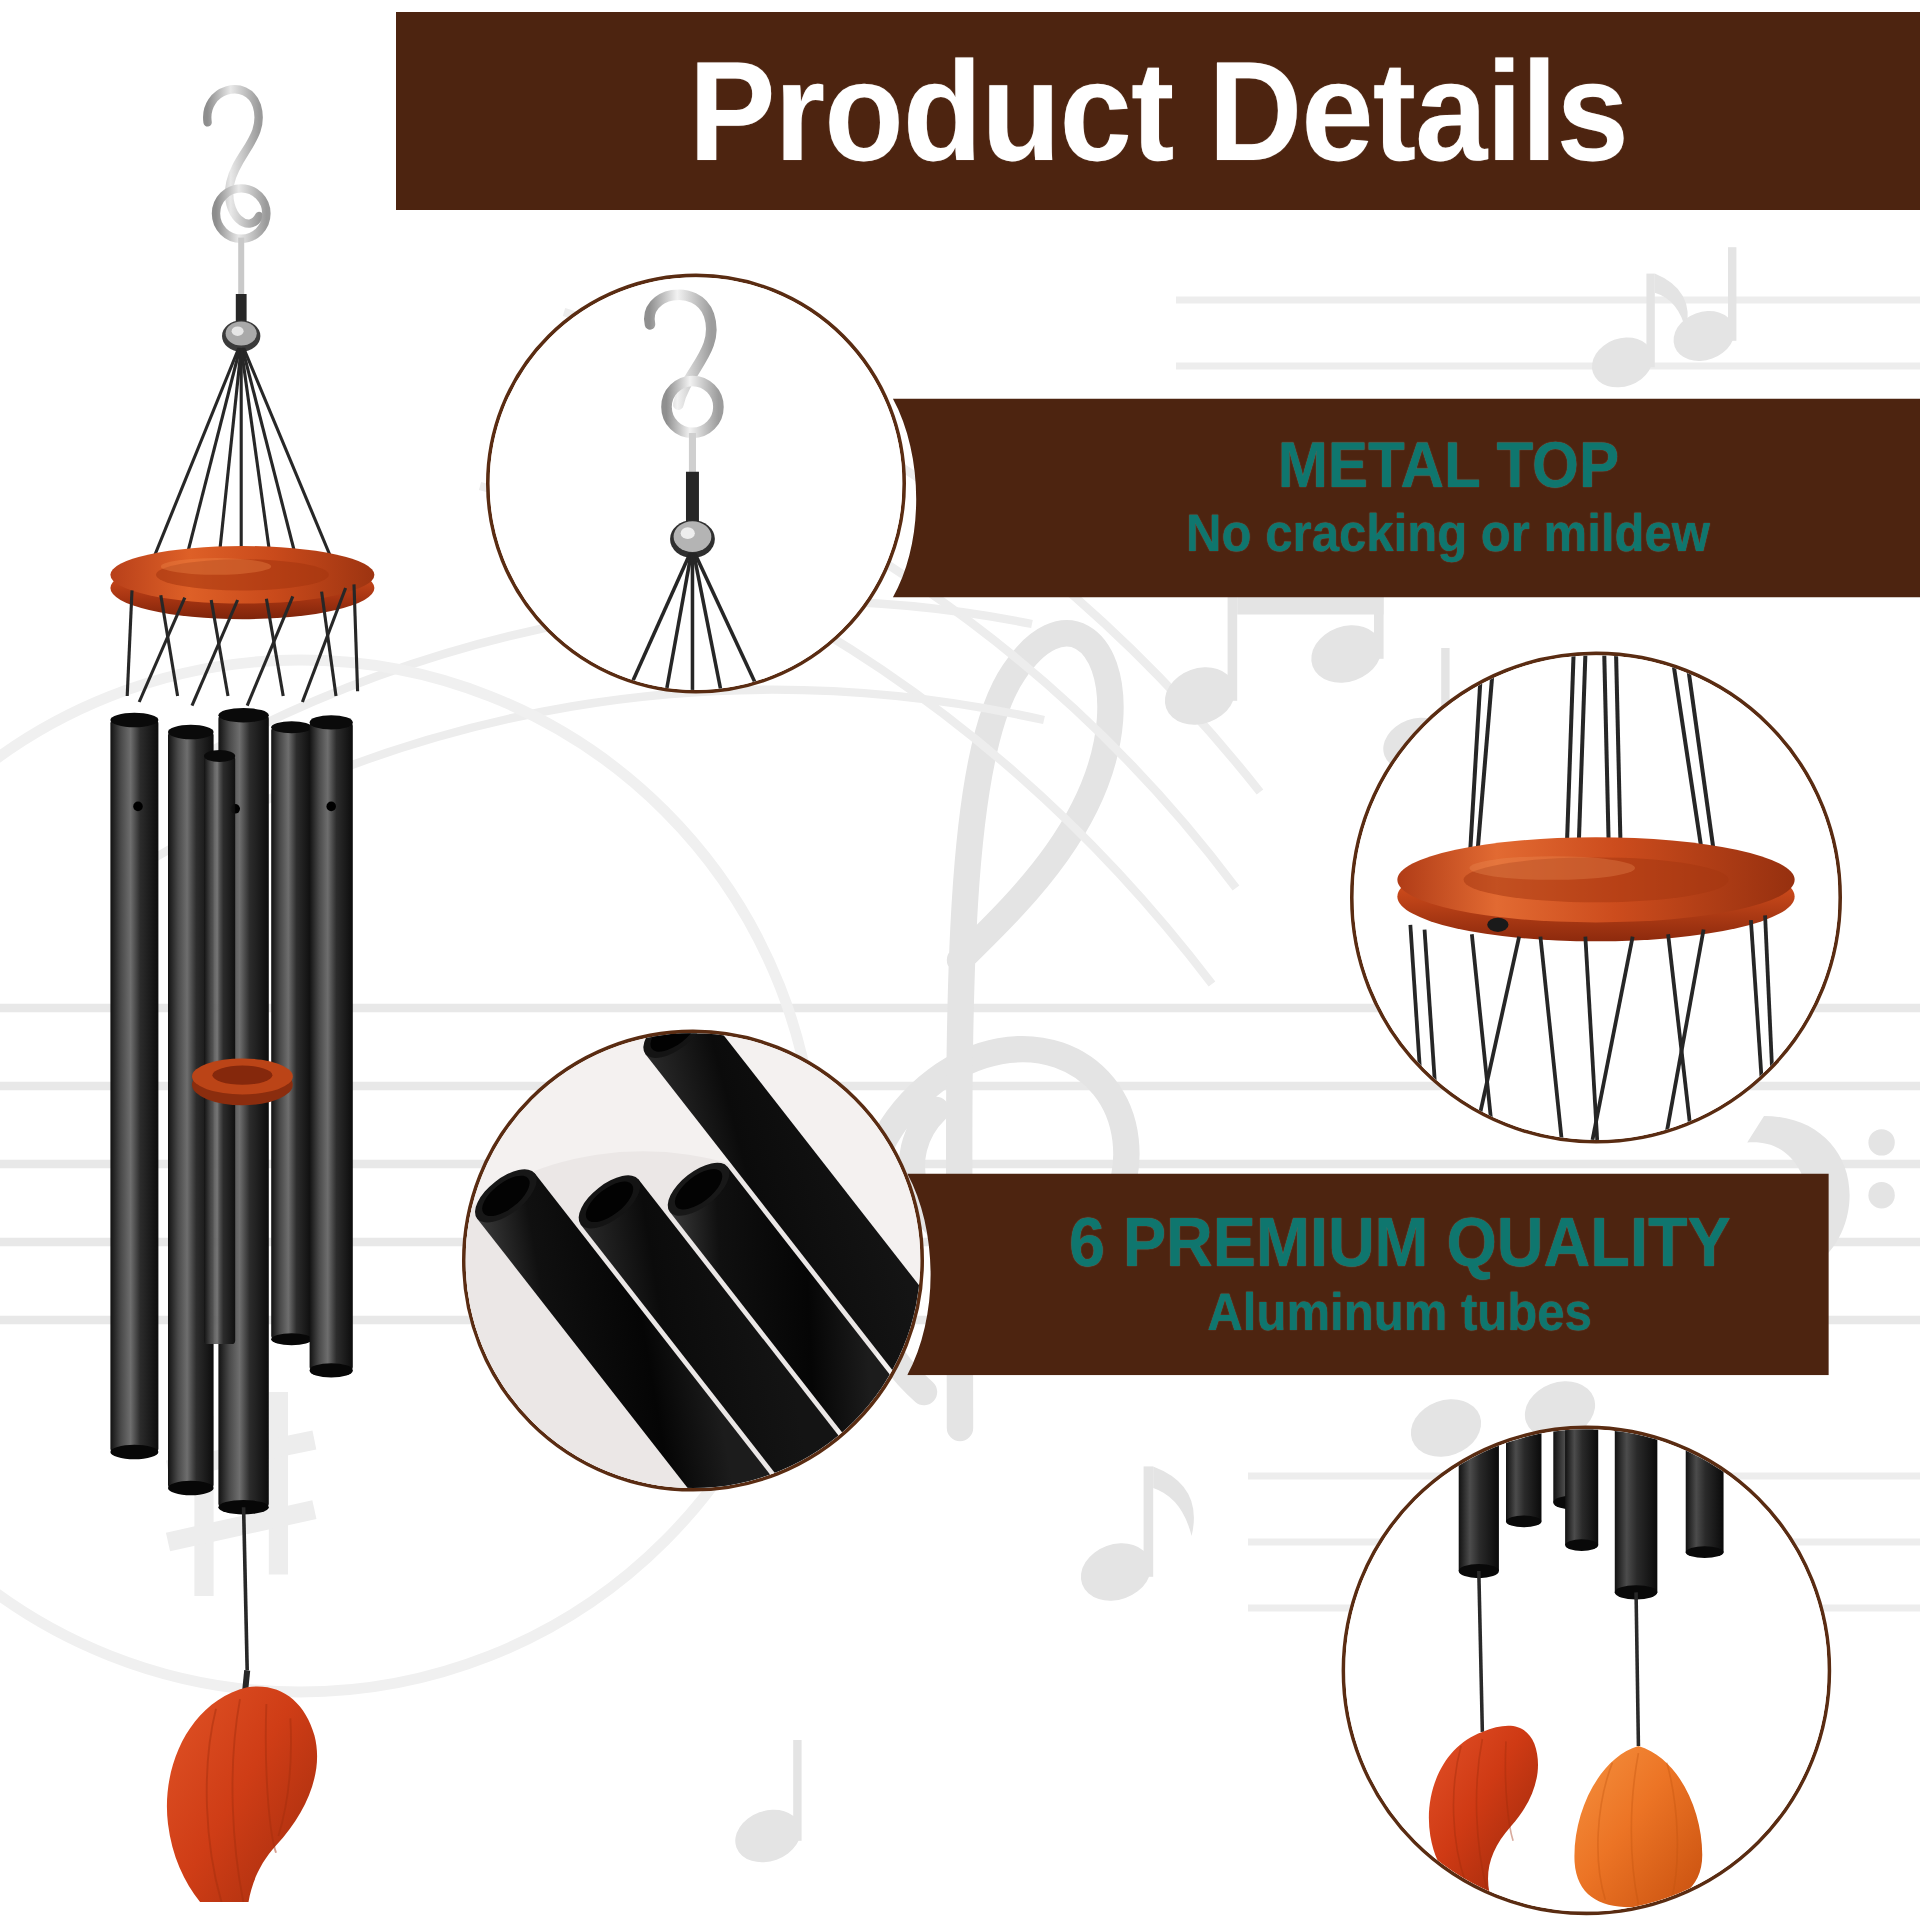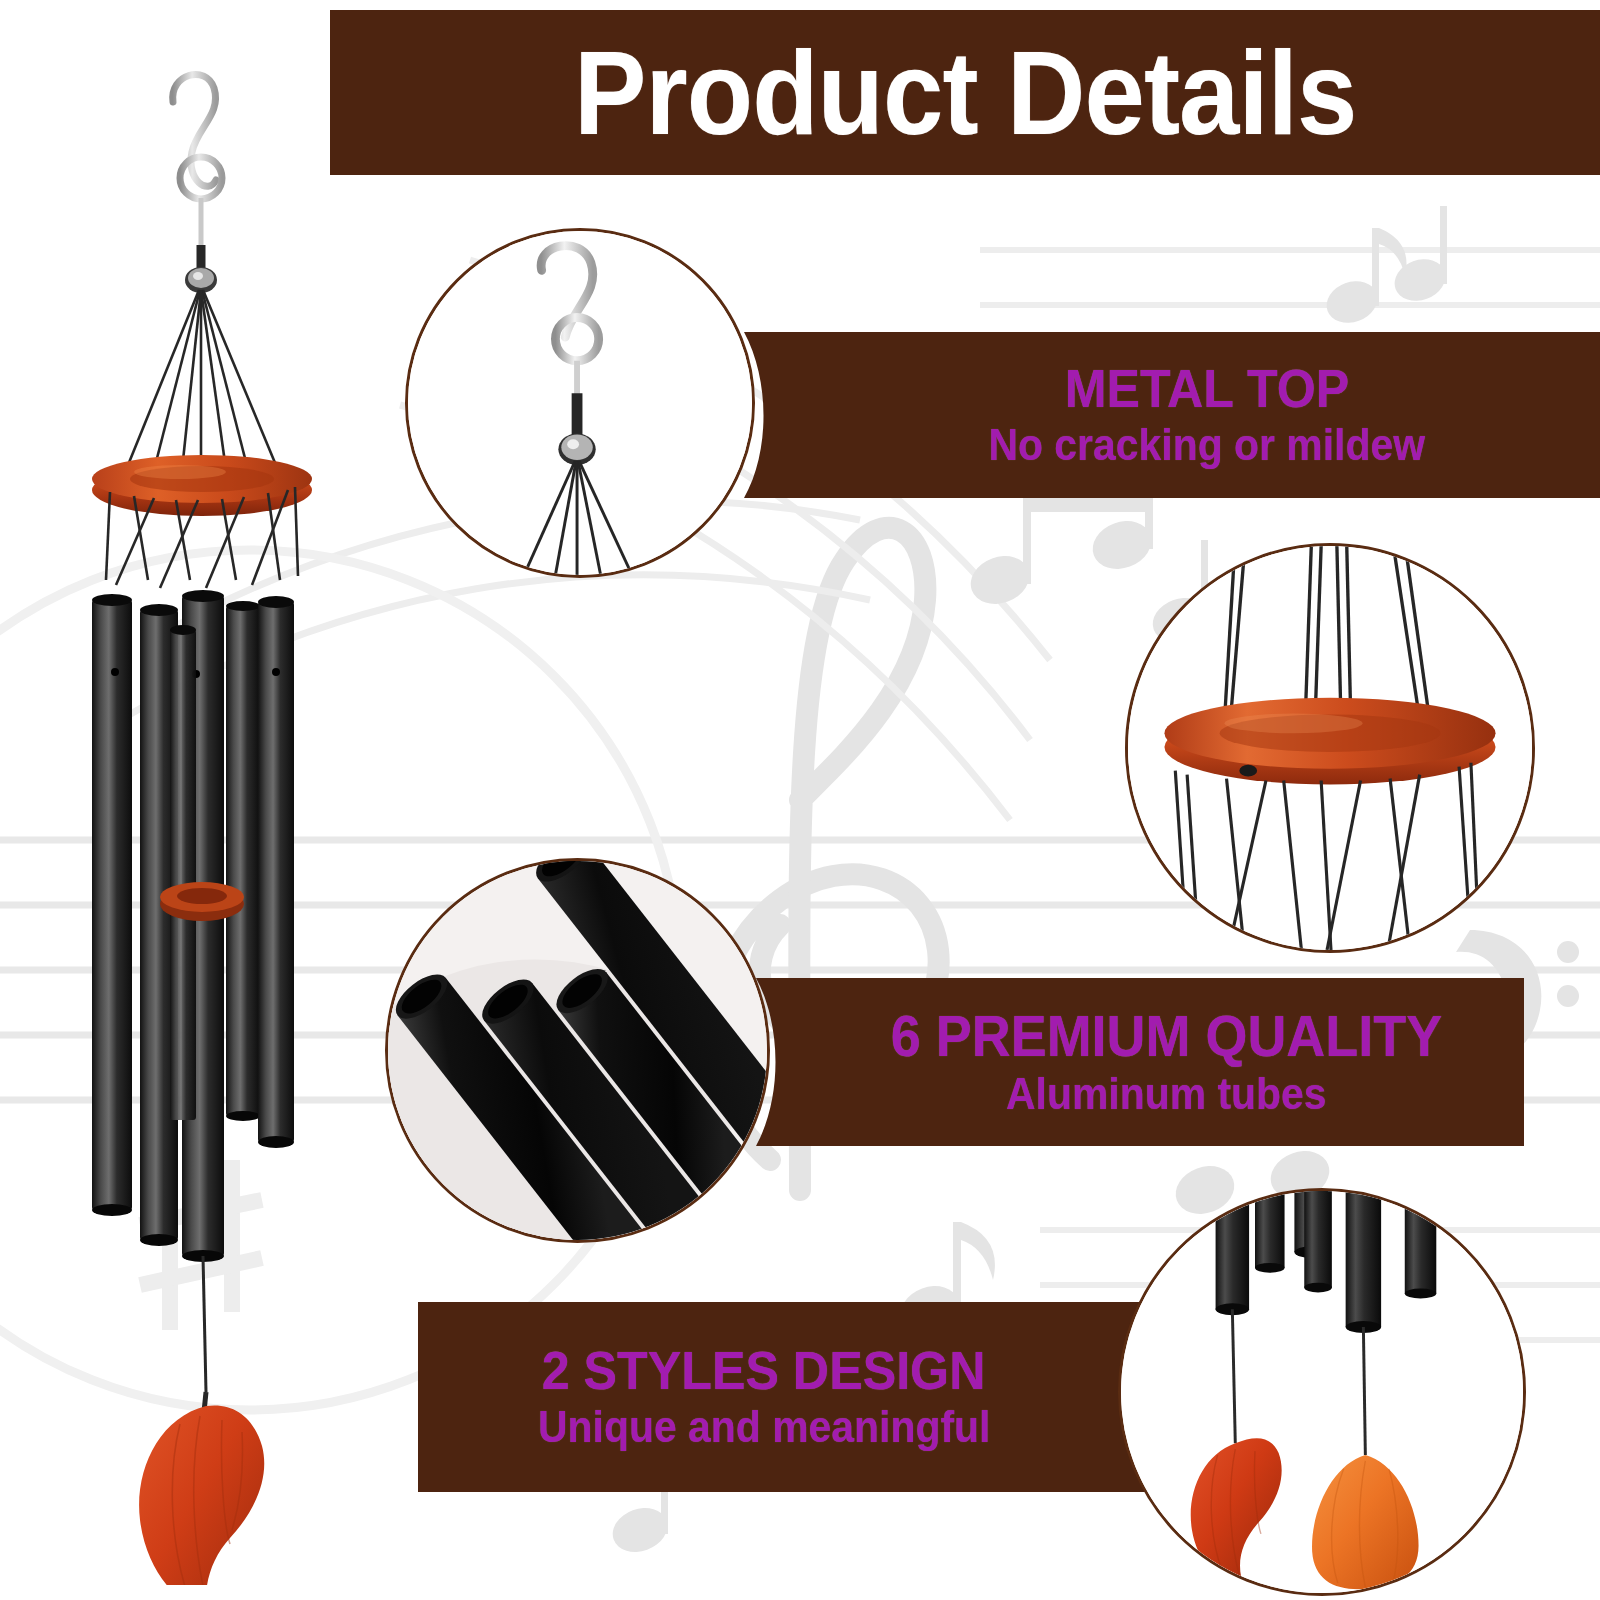--- a/index.html
+++ b/index.html
@@ -25,21 +25,21 @@
     letter-spacing:-1px; transform:scaleX(0.92); transform-origin:center;
     font-family:"Liberation Sans", sans-serif;
     text-shadow:0 0 1px rgba(255,255,255,.4);
   }
 
   
   .feat-banner { position:absolute; z-index:5; }
   .feat-banner .bshape { position:absolute; inset:0; }
   .feat-banner .btext {
     position:absolute; inset:0; display:flex; flex-direction:column;
-    align-items:center; justify-content:center; color:#a21caf; text-align:center;
+    align-items:center; justify-content:center; color:#0f766e; text-align:center;
   }
   .feat-title {
     font-size:54px; font-weight:bold; line-height:1.02; white-space:nowrap;
     transform:scaleX(0.93); transform-origin:center;
     text-shadow:0 0 1px rgba(255,255,255,.35);
   }
   .feat-sub {
     font-size:44px; font-weight:bold; line-height:1.05; white-space:nowrap;
     margin-top:6px; transform:scaleX(0.93); transform-origin:center;
     text-shadow:0 0 1px rgba(255,255,255,.3);
@@ -441,29 +441,20 @@
         </g>
         <g>
           <rect x="268" y="30" width="62" height="360" fill="url(#tbB)"></rect>
           <ellipse cx="299" cy="30" rx="31" ry="15" fill="#141414"></ellipse>
           <ellipse cx="299" cy="30" rx="24" ry="11" fill="#020202"></ellipse>
         </g>
       </g>
     </svg>
   </div>
 
-  <div class="feat-banner" id="banner-styles">
-    <svg class="bshape" viewBox="0 0 748 190" preserveAspectRatio="none">
-      <path d="M0 0 H748 C718 55 718 135 748 190 H0 Z" fill="#4d2410"></path>
-    </svg>
-    <div class="btext">
-      <div class="feat-title">2 STYLES DESIGN</div>
-      <div class="feat-sub">Unique and meaningful</div>
-    </div>
-  </div>
 
   <div class="photo-circle" id="circle-styles">
     <svg viewBox="0 0 408 408">
       <defs>
         <linearGradient id="tbS" x1="0" y1="0" x2="1" y2="0">
           <stop offset="0%" stop-color="#111"></stop>
             <stop offset="28%" stop-color="#4c4c4c"></stop>
           <stop offset="52%" stop-color="#2a2a2a"></stop>
             <stop offset="100%" stop-color="#0a0a0a"></stop>
         </linearGradient>

